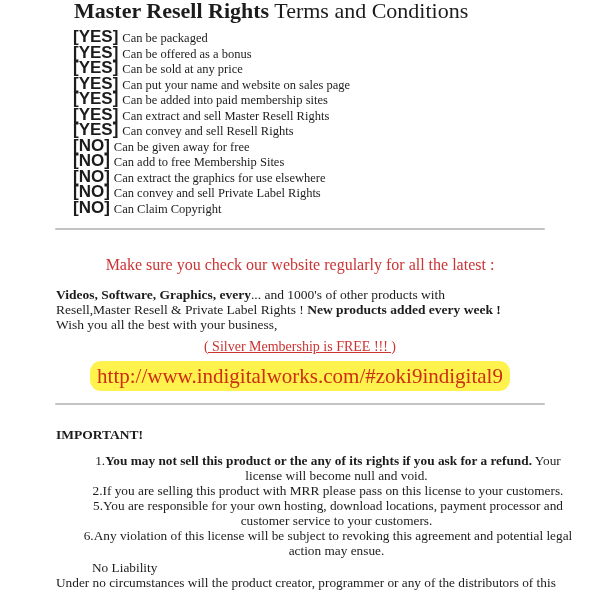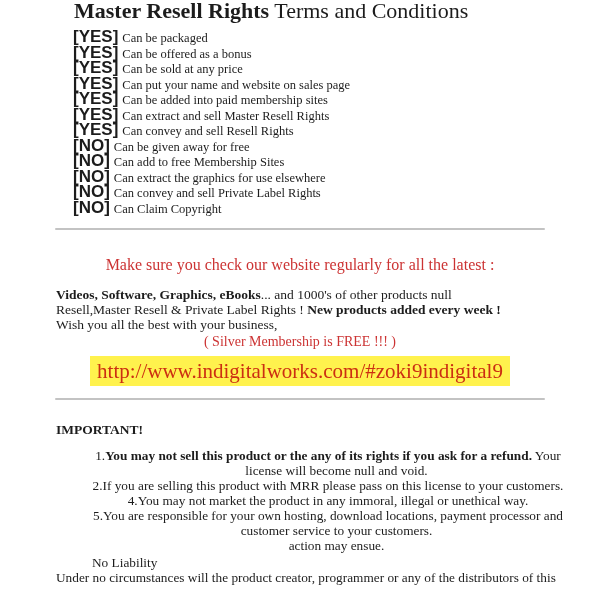--- a/index.html
+++ b/index.html
@@ -17,25 +17,25 @@
   .right-item{white-space:nowrap;}
   .flag{font-family:"Liberation Sans",sans-serif;font-weight:700;font-size:17px;}
   .rtext{margin-left:4px;}
   .divider{height:2px;background:#c3c3c3;margin:12px 55px 0 55px;border-radius:1px;}
   .promo-heading{
     margin-top:25px;text-align:center;font-size:16px;line-height:20px;color:#cc3333;
     white-space:nowrap;
   }
   .para{margin:12px 0 0 56px;font-size:13.5px;line-height:15.2px;}
   .para .p-line{white-space:pre;}
-  .membership{text-align:center;font-size:14px;line-height:17px;color:#cc3333;white-space:nowrap;}
+  .membership{margin-top:5px;text-align:center;font-size:14px;line-height:17px;color:#cc3333;white-space:nowrap;text-decoration:underline;}
   .url-wrap{margin-top:6px;text-align:center;}
   .url{
     display:inline-block;background:#fff24d;color:#cc2e12;font-size:21px;line-height:24px;
-    padding:3px 7px;text-decoration:none;white-space:nowrap;
+    padding:3px 7px;text-decoration:none;white-space:nowrap;border-radius:11px;
   }
   .important-heading{margin:22px 0 0 56px;font-size:13.5px;line-height:16px;font-weight:bold;}
   .imp-list{margin:10px 0 0 56px;font-size:13.3px;line-height:15px;text-align:center;}
   .imp-line{white-space:pre;}
   .imp-line.cont{padding-left:17px;}
   .seg-b{font-weight:bold;}
   .liability{margin:2px 0 0 56px;font-size:13.3px;line-height:15px;}
   .liability .l-heading{white-space:nowrap;margin-left:36px;}
   .liability .l-text{white-space:nowrap;}
 </style>
@@ -59,21 +59,21 @@
       <div class="right-item"><span class="flag">[NO]</span><span class="rtext">Can extract the graphics for use elsewhere</span></div>
       <div class="right-item"><span class="flag">[NO]</span><span class="rtext">Can convey and sell Private Label Rights</span></div>
       <div class="right-item"><span class="flag">[NO]</span><span class="rtext">Can Claim Copyright</span></div>
     </div>
 
   <div class="divider"></div>
 
   <div class="promo-heading">Make sure you check our website regularly for all the latest :</div>
 
   <div class="para" id="promo-para">
-      <div class="p-line"><span class="seg-b">Videos, Software, Graphics, eBooks</span><span>... and 1000's of other products null</span></div>
+      <div class="p-line"><span class="seg-b">Videos, Software, Graphics, every</span><span>... and 1000's of other products with</span></div>
       <div class="p-line"><span>Resell,Master Resell &amp; Private Label Rights ! </span><span class="seg-b">New products added every week !</span></div>
       <div class="p-line"><span>Wish you all the best with your business,</span></div>
     </div>
 
   <div class="membership">( Silver Membership is FREE !!! )</div>
 
   <div class="url-wrap">
     <a class="url" href="#">http://www.indigitalworks.com/#zoki9indigital9</a>
   </div>
 
@@ -83,27 +83,25 @@
 
   <div class="imp-list" id="important-list">
       <div class="imp-item">
         <div class="imp-line"><span>1.</span><span class="seg-b">You may not sell this product or the any of its rights if you ask for a refund.</span><span> Your</span></div>
         <div class="imp-line cont"><span>license will become null and void.</span></div>
       </div>
       <div class="imp-item">
         <div class="imp-line"><span>2.If you are selling this product with MRR please pass on this license to your customers.</span></div>
       </div>
       <div class="imp-item">
-        <div class="imp-line"><span>4.You may not market the product in any immoral, illegal or unethical way.</span></div>
-      </div>
-      <div class="imp-item">
         <div class="imp-line"><span>5.You are responsible for your own hosting, download locations, payment processor and</span></div>
         <div class="imp-line cont"><span>customer service to your customers.</span></div>
       </div>
       <div class="imp-item">
+        <div class="imp-line"><span>6.Any violation of this license will be subject to revoking this agreement and potential legal</span></div>
         <div class="imp-line cont"><span>action may ensue.</span></div>
       </div>
     </div>
 
   <div class="liability">
     <div class="l-heading">No Liability</div>
     <div class="l-text">Under no circumstances will the product creator, programmer or any of the distributors of this</div>
   </div>
 
 </div>

